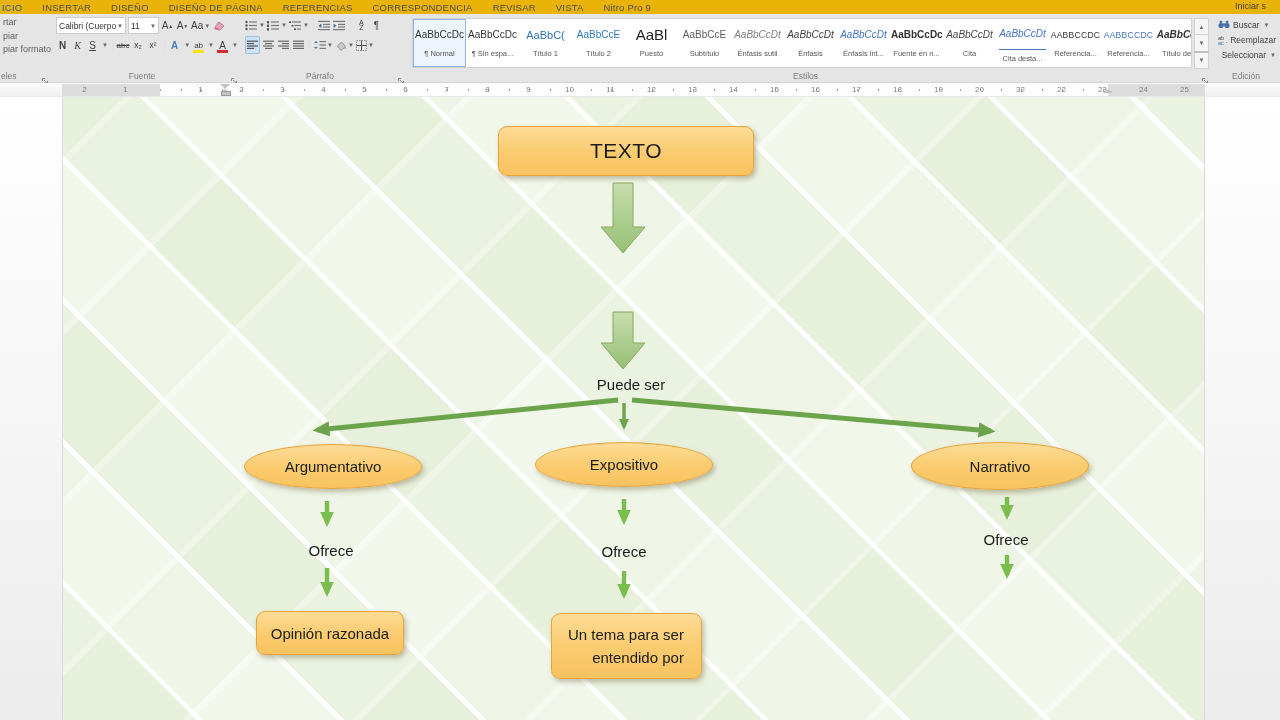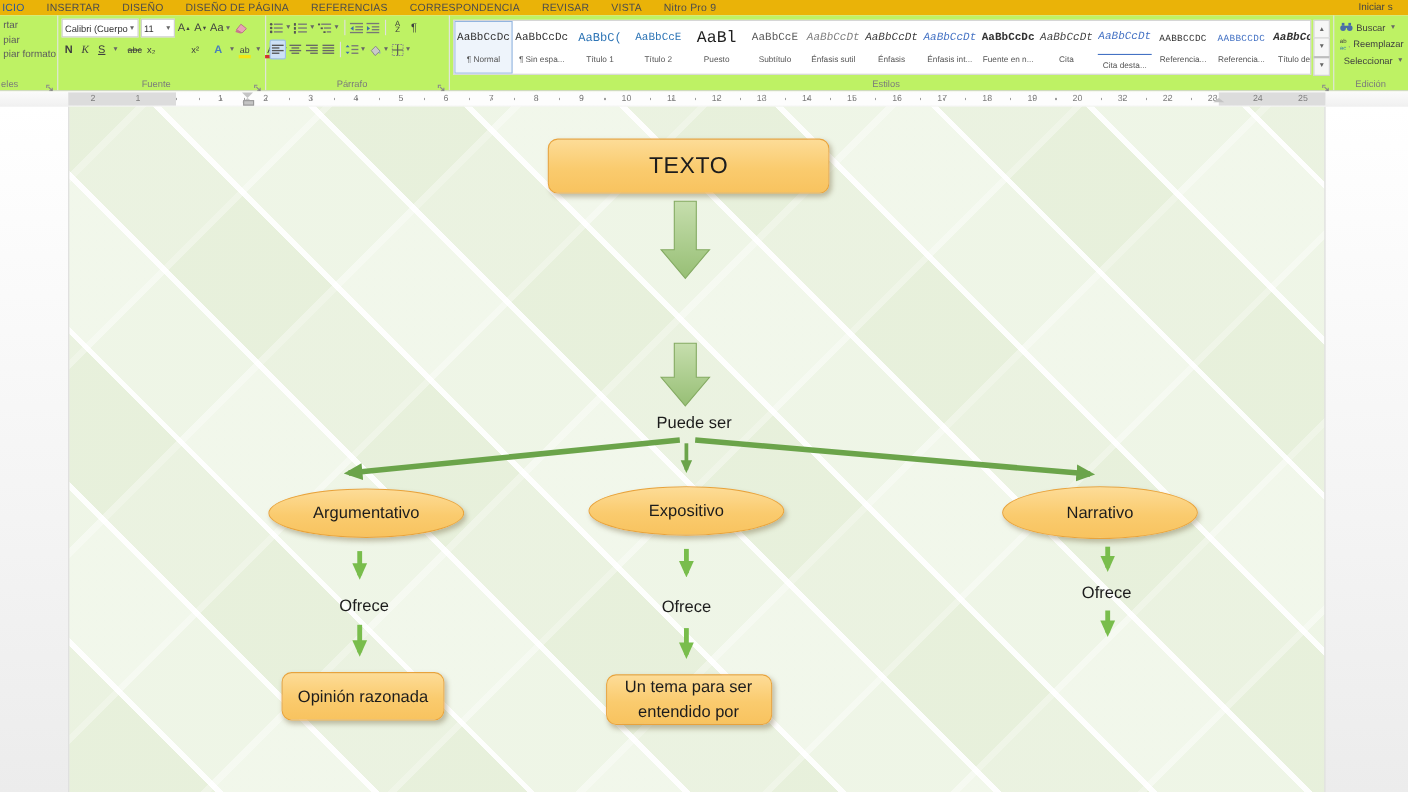--- a/index.html
+++ b/index.html
@@ -7,21 +7,21 @@
   .app{position:relative;width:1280px;height:720px;background:#fff;}
 
   
   .tabbar{height:14px;background:#eab308;display:flex;align-items:center;position:relative;}
   .tabs{display:flex;align-items:center;height:100%;}
   .tab{font-size:9.5px;color:#4c4c4c;padding:0 10px;letter-spacing:.2px;white-space:nowrap;cursor:default;}
   .tab.active{color:#2b579a;padding-left:2px;}
   .signin{position:absolute;right:14px;top:1px;font-size:9px;color:#444;}
 
   
-  .ribbon{height:68px;background:#bef264;border-bottom:1px solid #d5d5d5;display:flex;position:relative;}
+  .ribbon{height:68px;background:#e5e5e5;border-bottom:1px solid #d5d5d5;display:flex;position:relative;}
   .group{position:relative;border-right:1px solid #e4e4e4;box-sizing:border-box;padding:3px 3px 13px 3px;}
   .group-label{position:absolute;bottom:1px;left:0;right:10px;text-align:center;font-size:8.5px;color:#7b7b7b;}
   .launcher{position:absolute;bottom:1px;right:2px;width:9px;height:9px;}
   .row{display:flex;align-items:center;gap:2px;}
   .btn{display:flex;align-items:center;justify-content:center;height:16px;min-width:13px;border-radius:2px;color:#3f3f3f;font-size:10px;}
   .caret{font-size:6px;color:#666;margin-left:1px;}
   .combo{border:1px solid #ccc;background:#fff;height:15px;display:flex;align-items:center;font-size:8.5px;color:#333;padding:0 2px;white-space:nowrap;overflow:hidden;}
   .combo .caret{margin-left:auto;}
   .vsep{width:1px;height:14px;background:#e0e0e0;margin:0 2px;}
   .ital{font-style:italic;font-family:"Liberation Serif",serif;}
@@ -37,21 +37,21 @@
   
   .g-font{width:189px;}
   
   .g-par{width:167px;}
 
   
   .g-styles{width:804px;}
   .gallery-wrap{display:flex;margin-top:1px;}
   .gallery{display:flex;border:1px solid #d2d2d2;background:#fff;height:48px;overflow:hidden;width:781px;}
   .tile{width:51px;flex:0 0 51px;text-align:center;overflow:hidden;cursor:default;border:1px solid transparent;}
-  .tile .sample{font-size:10px;color:#333;line-height:30px;height:29px;white-space:nowrap;overflow:hidden;font-family:Liberation Mono, monospace;}
+  .tile .sample{font-size:10px;color:#333;line-height:30px;height:29px;white-space:nowrap;overflow:hidden;font-family:Liberation Sans, sans-serif;}
   .tile .sname{font-size:7.5px;color:#555;white-space:nowrap;overflow:hidden;}
   .tile.sel{border:1px solid #92b5e0;background:#eef4fb;}
   .tile.t1 .sample{color:#2e75b6;font-size:11px;}
   .tile.t2 .sample{color:#2e75b6;font-size:10px;}
   .tile.puesto .sample{font-size:15px;color:#1f1f1f;}
   .tile.subt .sample{color:#5a5a5a;}
   .tile.es .sample{font-style:italic;color:#808080;}
   .tile.em .sample{font-style:italic;color:#3c3c3c;}
   .tile.ei .sample{font-style:italic;color:#4472c4;}
   .tile.tn .sample{font-weight:bold;}
@@ -166,21 +166,21 @@
         </div>
       </div>
       <div class="row" style="margin-top:3px;">
         <div class="btn" style="font-weight:bold;">N</div>
         <div class="btn ital">K</div>
         <div class="btn uline">S</div>
           <span class="caret">▼</span>
         <div class="vsep"></div>
         <div class="btn" style="text-decoration:line-through;font-size:8px;">abc</div>
         <div class="btn" style="font-size:8.5px;">x₂</div>
-        <div class="btn" style="font-size:8.5px;margin-left:25px;">x²</div>
+        <div class="btn" style="font-size:8.5px;">x²</div>
         <div class="vsep"></div>
         <div class="btn" style="color:#4a7ebb;font-weight:bold;">A</div>
           <span class="caret">▼</span>
         <div class="btn stackbtn">
             <span style="font-size:8px;">ab</span>
             <span class="colorbar" style="background:#f3e613;"></span>
           </div>
           <span class="caret">▼</span>
         <div class="btn stackbtn">
             <span>A</span>
@@ -538,21 +538,21 @@
       </div>
       <div class="dlabel" style="left:218px;top:445px;width:100px;font-size:15px;">Ofrece</div>
       <div class="shape rect result" style="left:193px;top:514px;width:148px;height:44px;">
         <span>Opinión razonada</span>
       </div>
 
       <div class="shape oval" style="left:472px;top:345px;width:178px;height:45px;">
         <span>Expositivo</span>
       </div>
       <div class="dlabel" style="left:511px;top:446px;width:100px;font-size:15px;">Ofrece</div>
-      <div class="shape rect result" style="left:488px;top:516px;width:151px;height:46px;justify-content:flex-start;text-align:center;padding-left:16px;">
+      <div class="shape rect result" style="left:488px;top:516px;width:151px;height:66px;justify-content:flex-start;text-align:right;padding-left:16px;">
         <div>
           <div>Un tema para ser</div>
           <div>entendido por</div>
         </div>
       </div>
 
       <div class="shape oval" style="left:848px;top:345px;width:178px;height:48px;">
         <span>Narrativo</span>
       </div>
       <div class="dlabel" style="left:893px;top:434px;width:100px;font-size:15px;">Ofrece</div>

